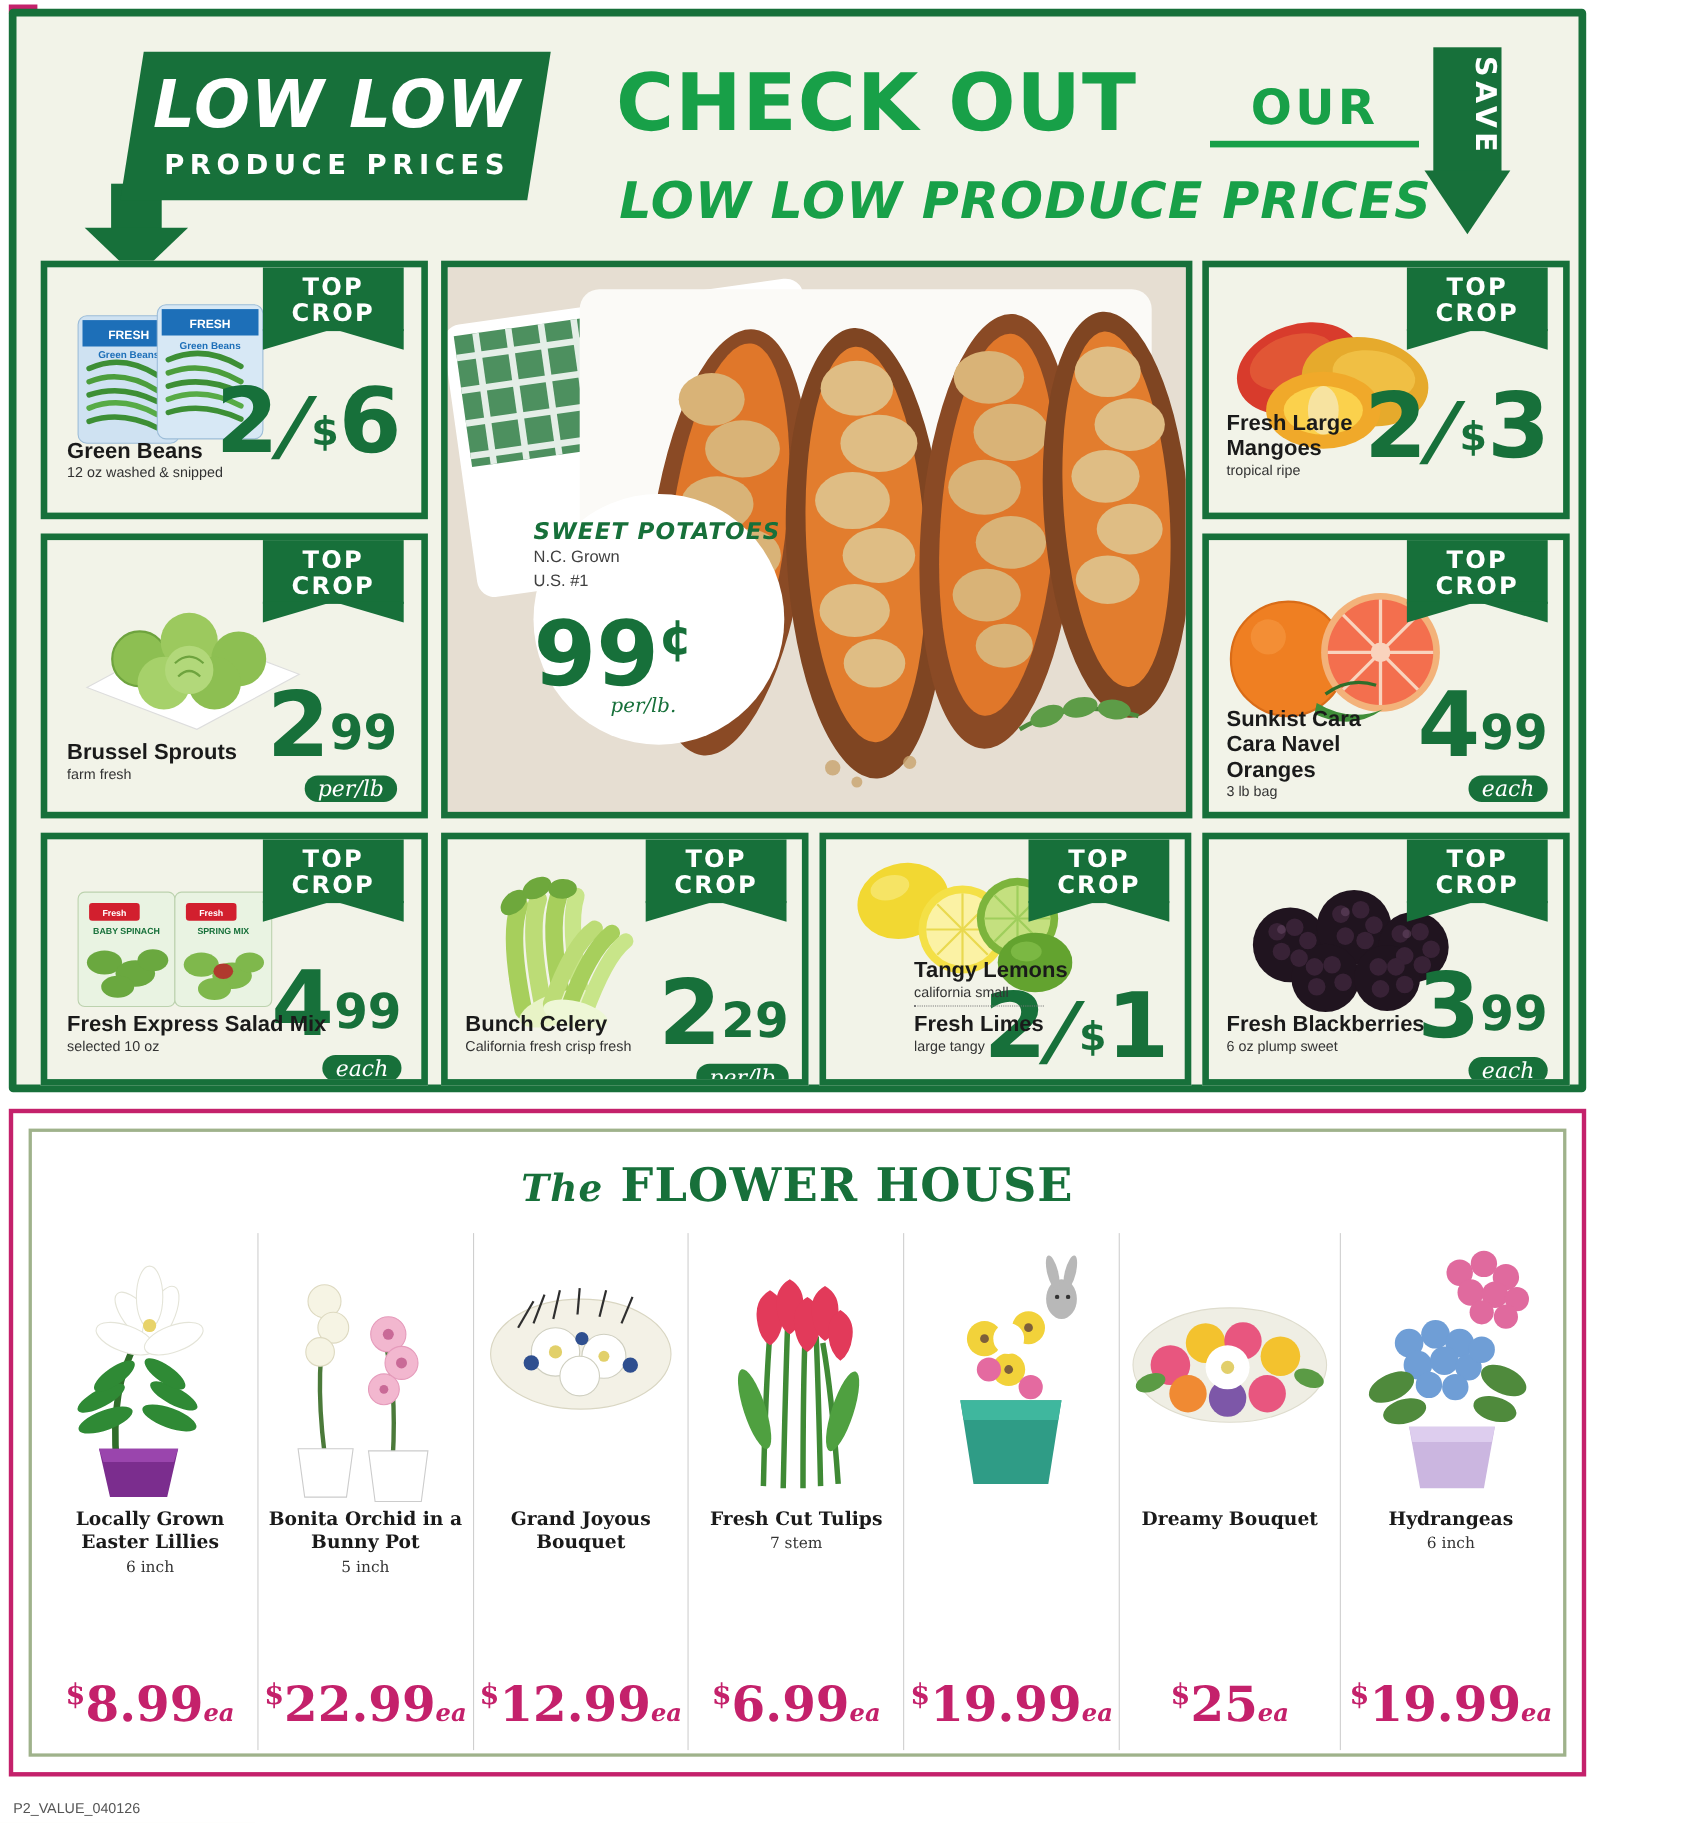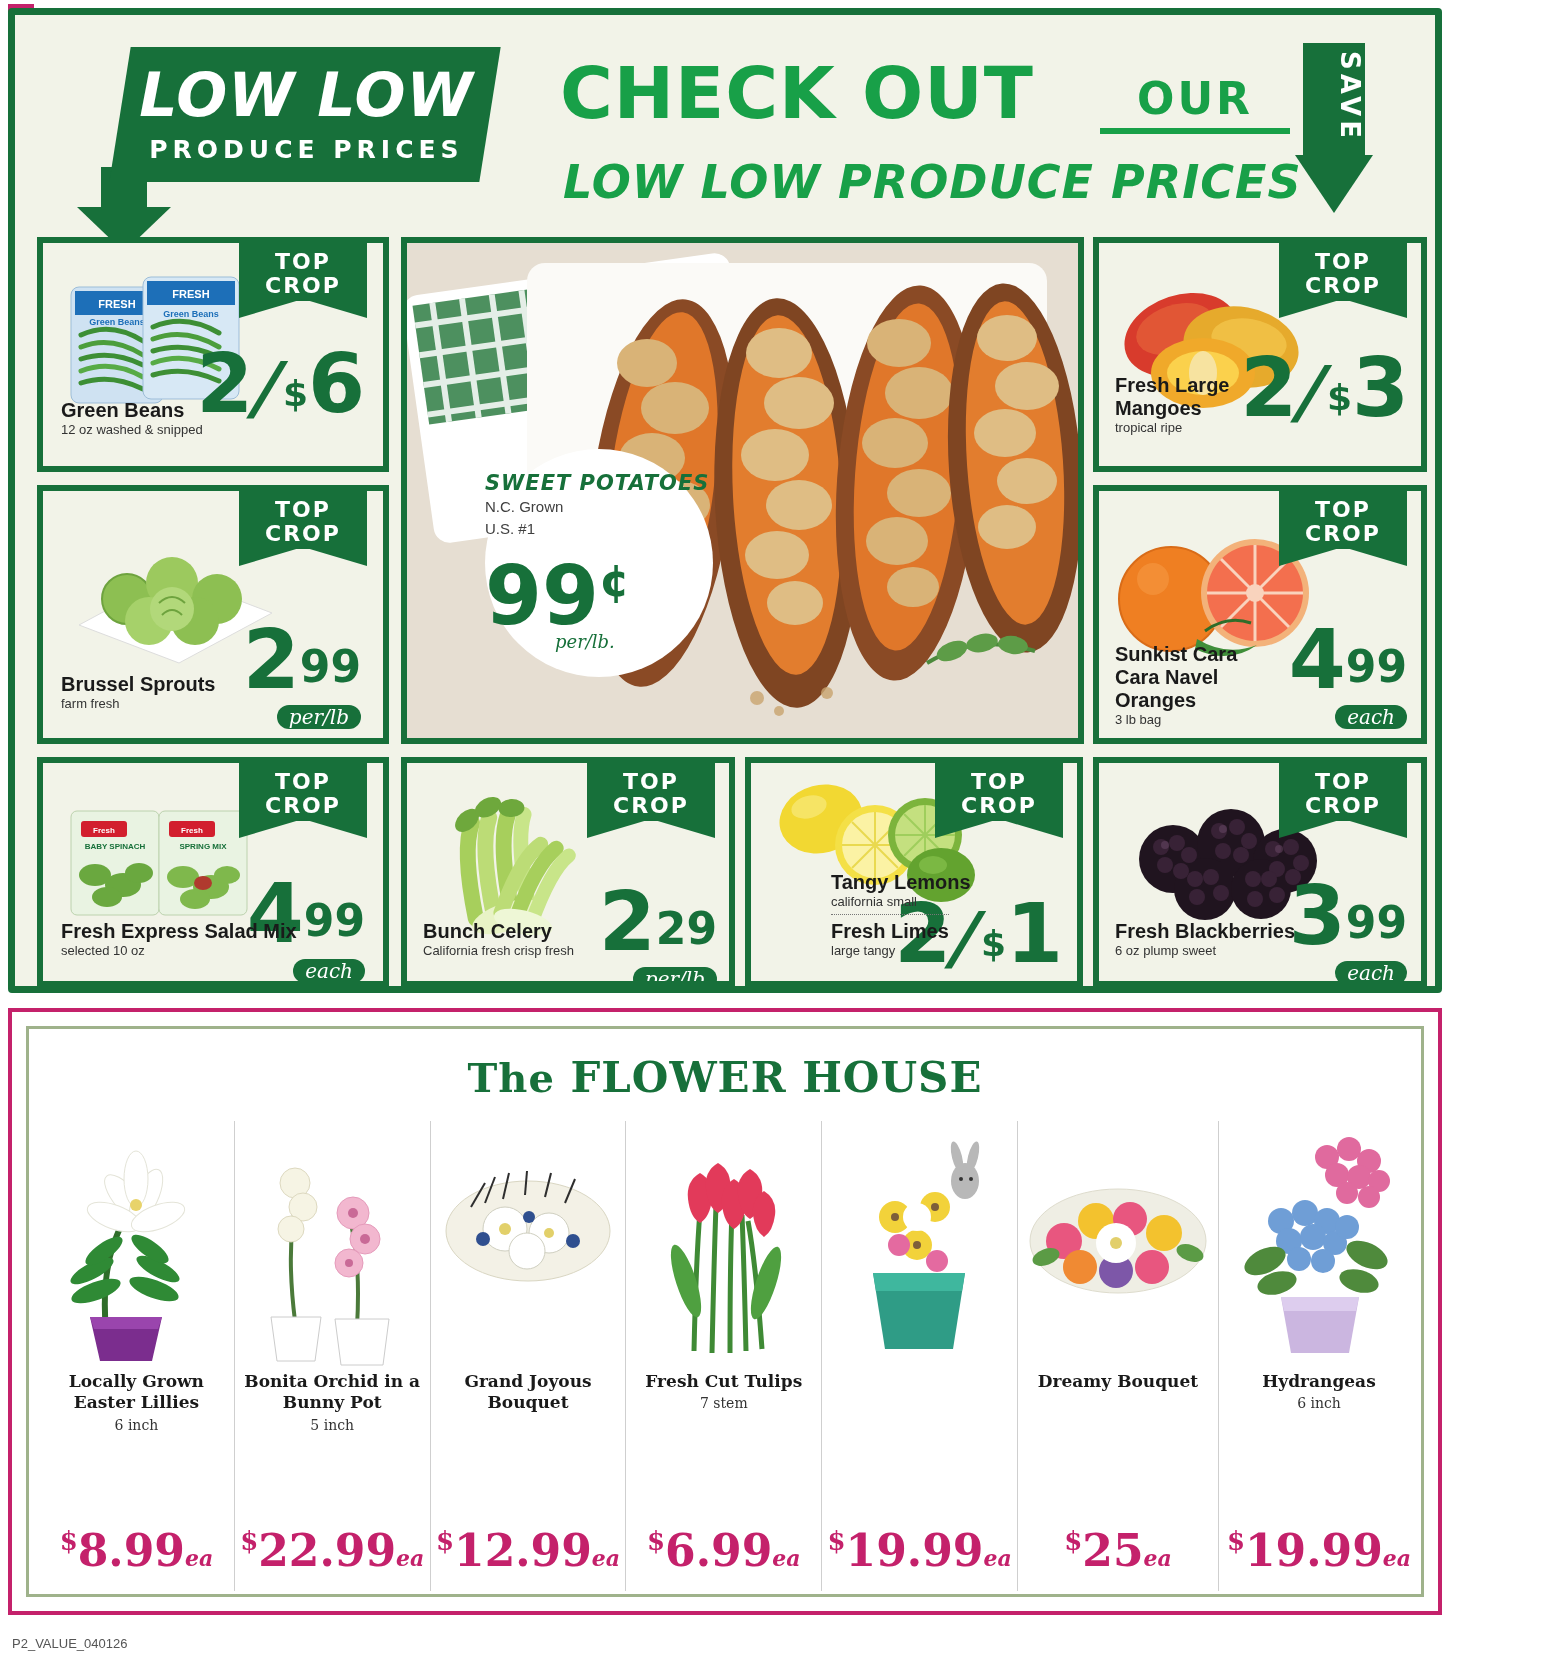--- a/index.html
+++ b/index.html
@@ -299,21 +299,22 @@
     left: 0; top: 24px;
     width: 100%;
     text-align: center;
     font-family: "DejaVu Serif", serif;
     font-weight: bold;
     font-size: 42px;
     color: #17703a;
     letter-spacing: 1px;
   }
   .fh-title .the {
-    font-size: 40px;
+    font-style: italic;
+    font-size: 34px;
   }
   .flower-row {
     position: absolute;
     left: 10px; top: 92px;
     width: 1380px; height: 470px;
     display: flex;
   }
   .flower-col {
     flex: 1;
     position: relative;

